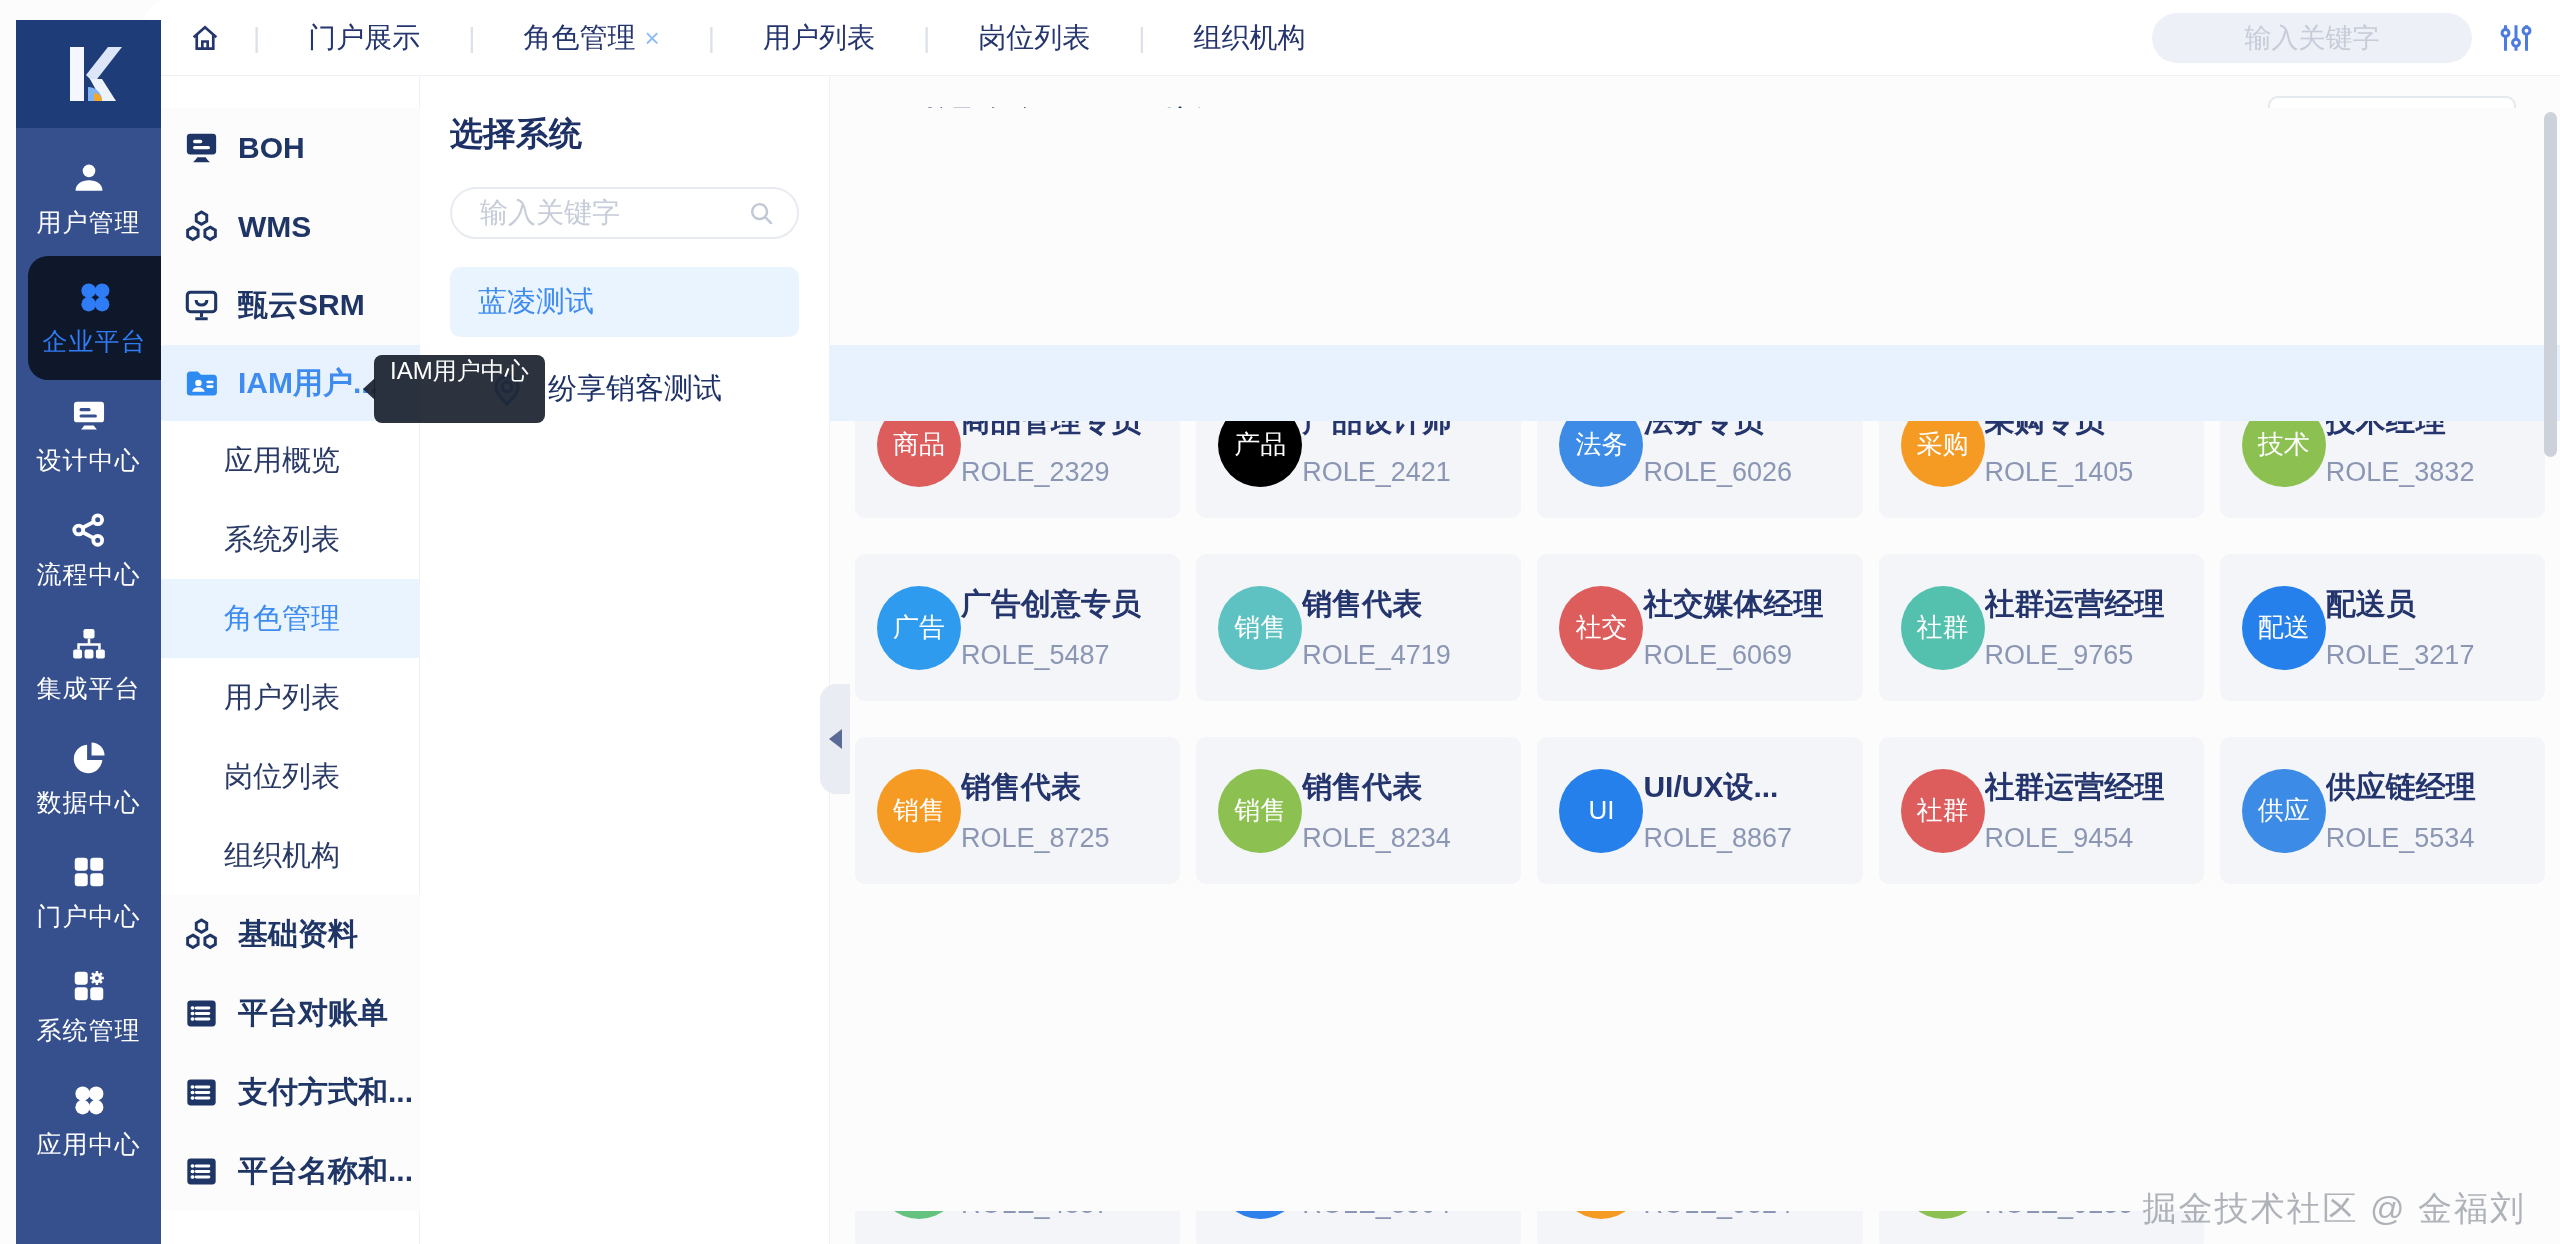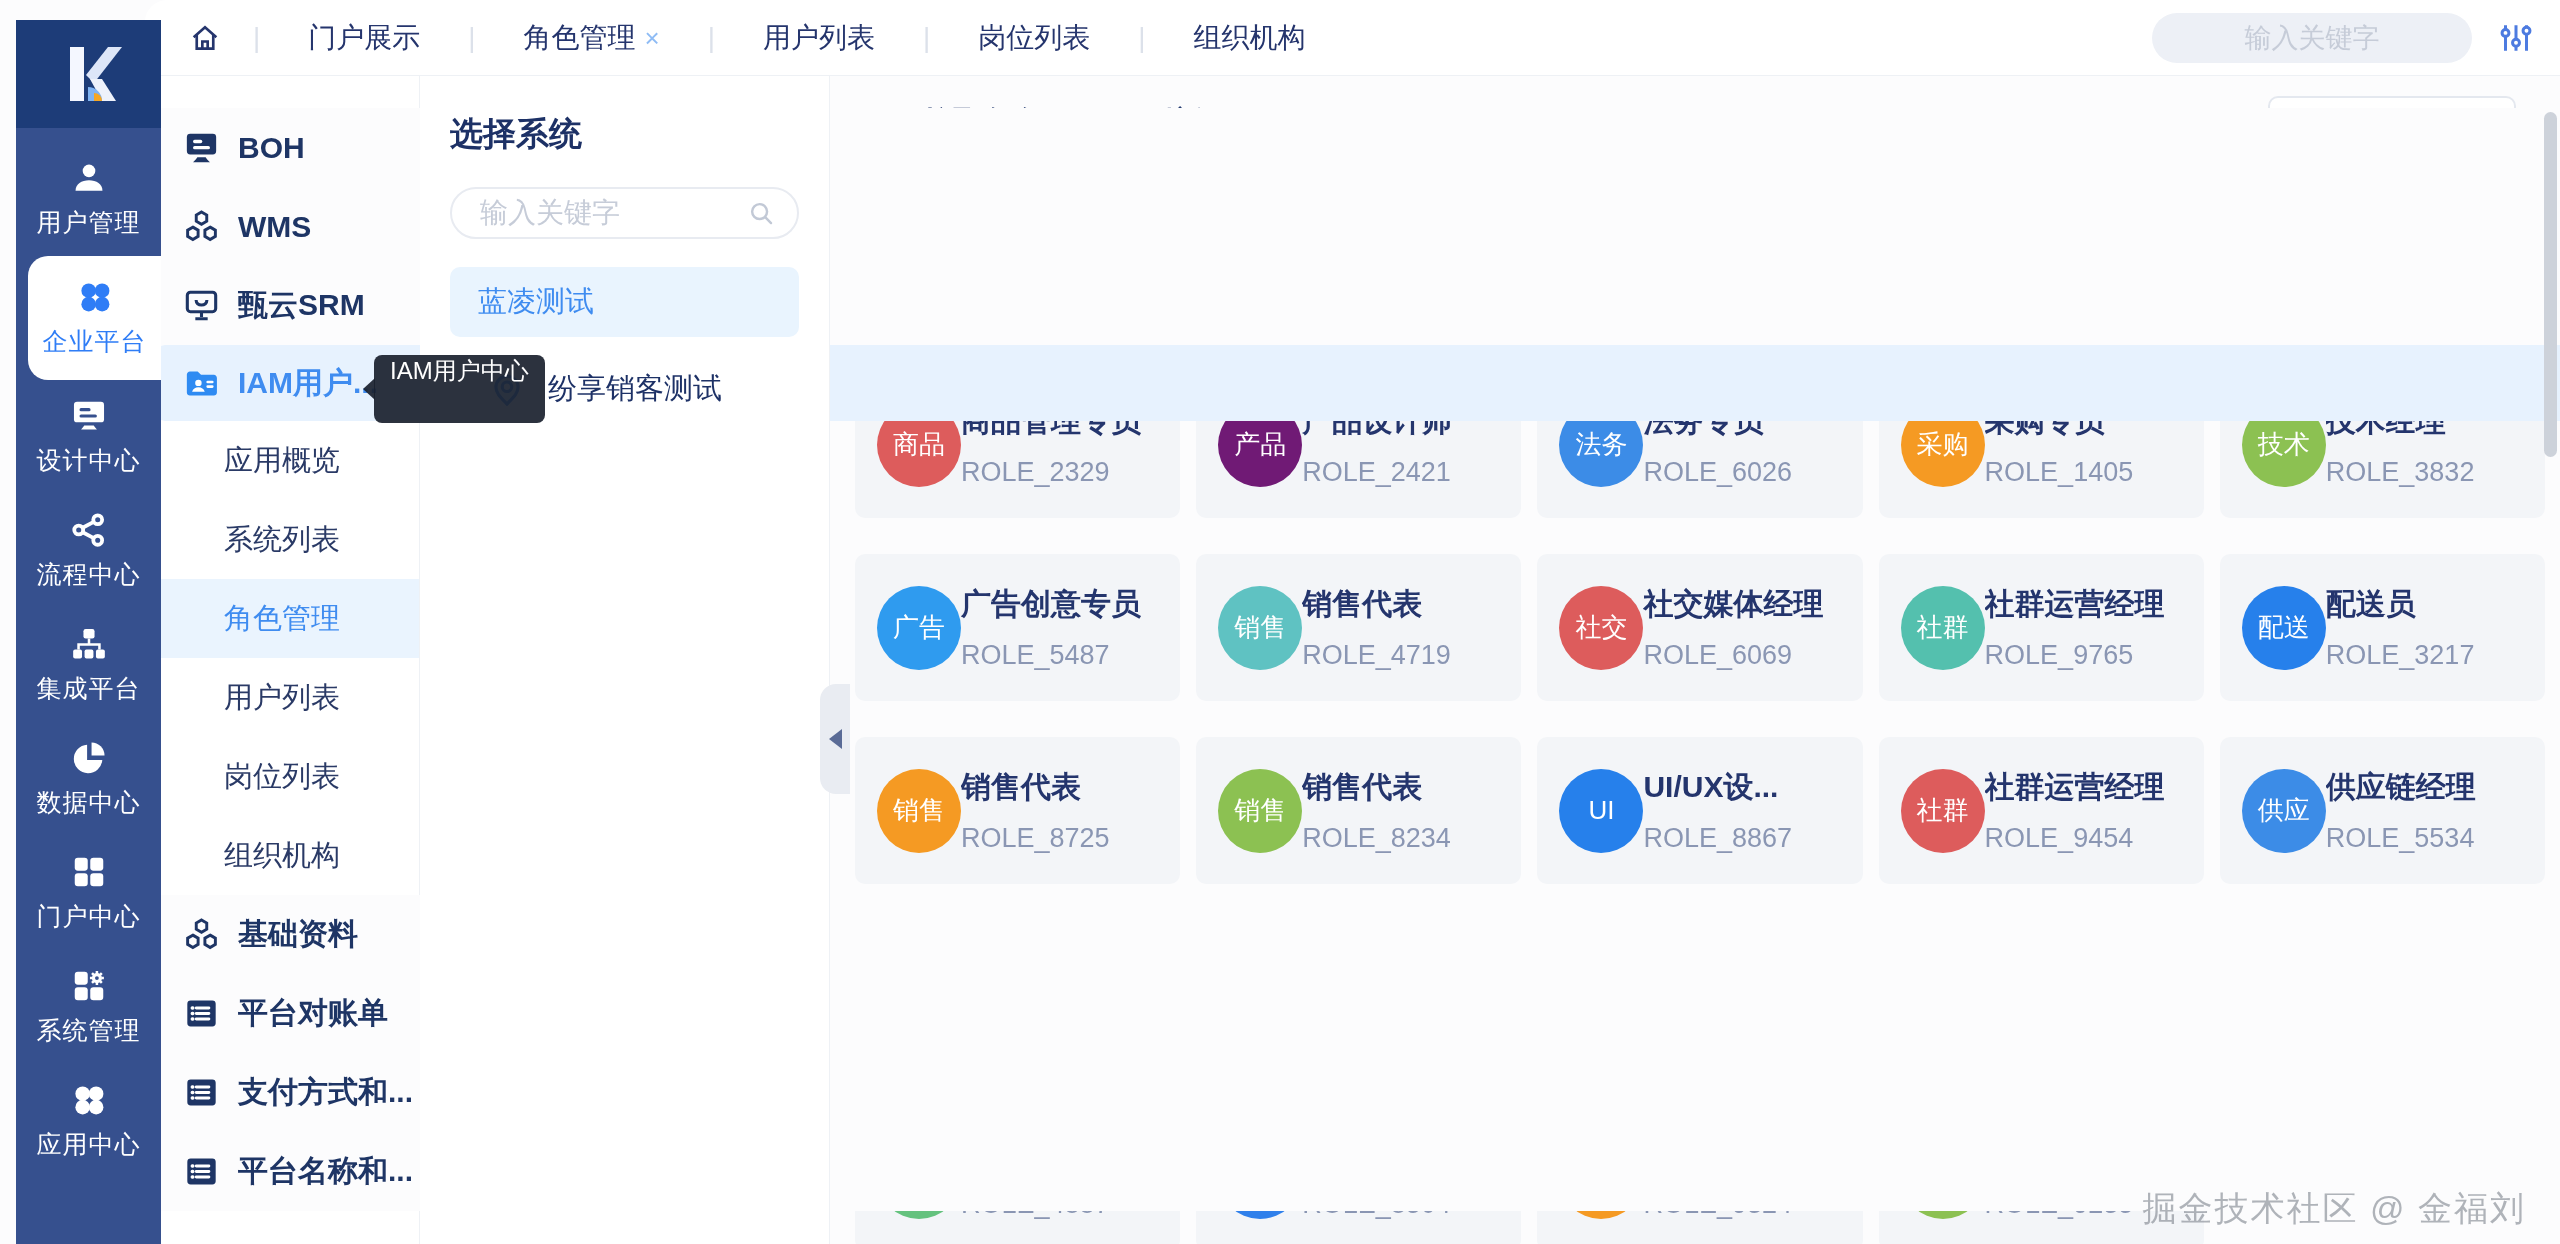--- a/index.html
+++ b/index.html
@@ -8,21 +8,21 @@
   .app { position:relative; width:2560px; height:1244px; overflow:hidden; background:#FCFCFD; }
 
   
   .rail { position:absolute; left:16px; top:0; width:145px; height:100%; background:#36508E; z-index:3;margin-top:20px; }
   .logo { height:108px; background:#1D3C78; display:flex; align-items:center; justify-content:center; }
   .rail-items { display:flex; flex-direction:column; padding-top:14px; }
   .rail-item { display:flex; flex-direction:column; align-items:center; gap:9px; color:#fff; padding:17px 0; cursor:pointer; }
   .rail-item .ricon { width:38px; height:38px; }
   .rail-item .ricon svg { width:38px; height:38px; display:block; }
   .rail-item .rlabel { font-size:25px; letter-spacing:1px; }
-  .rail-item.active { background:#ffffff; margin-left:12px; border-radius:20px 0 0 20px; color:#2F7DF6; padding:22px 8px; }
+  .rail-item.active { background:#0f172a; margin-left:12px; border-radius:20px 0 0 20px; color:#2F7DF6; padding:22px 8px; }
 
   
   .topbar { position:absolute; left:145px; top:0; right:0; height:76px; background:#fff;
             border-radius:22px 0 0 0; border-bottom:1px solid #EEF1F5; display:flex; align-items:center;
             padding:0 26px 0 44px; z-index:2; }
   .home { width:32px; height:32px; color:#25356D; flex-shrink:0; cursor:pointer; }
   .home svg { width:32px; height:32px; display:block; }
   .tabs { display:flex; align-items:center; margin-left:6px; }
   .tab-wrap { display:flex; align-items:center; }
   .tab-div { color:#DCE1EA; font-size:28px; margin:0 26px; }
@@ -516,21 +516,21 @@
         <div class="card">
           <div class="avatar" style="background: rgb(221, 92, 92);">
             <span>商品</span>
           </div>
           <div class="rmeta">
             <div class="r-name">商品管理专员</div>
             <div class="r-code">ROLE_2329</div>
           </div>
         </div>
         <div class="card">
-          <div class="avatar" style="background: #701a75;">
+          <div class="avatar" style="background: #000000;">
             <span>产品</span>
           </div>
           <div class="rmeta">
             <div class="r-name">产品设计师</div>
             <div class="r-code">ROLE_2421</div>
           </div>
         </div>
         <div class="card">
           <div class="avatar" style="background: rgb(60, 140, 231);">
             <span>法务</span>

